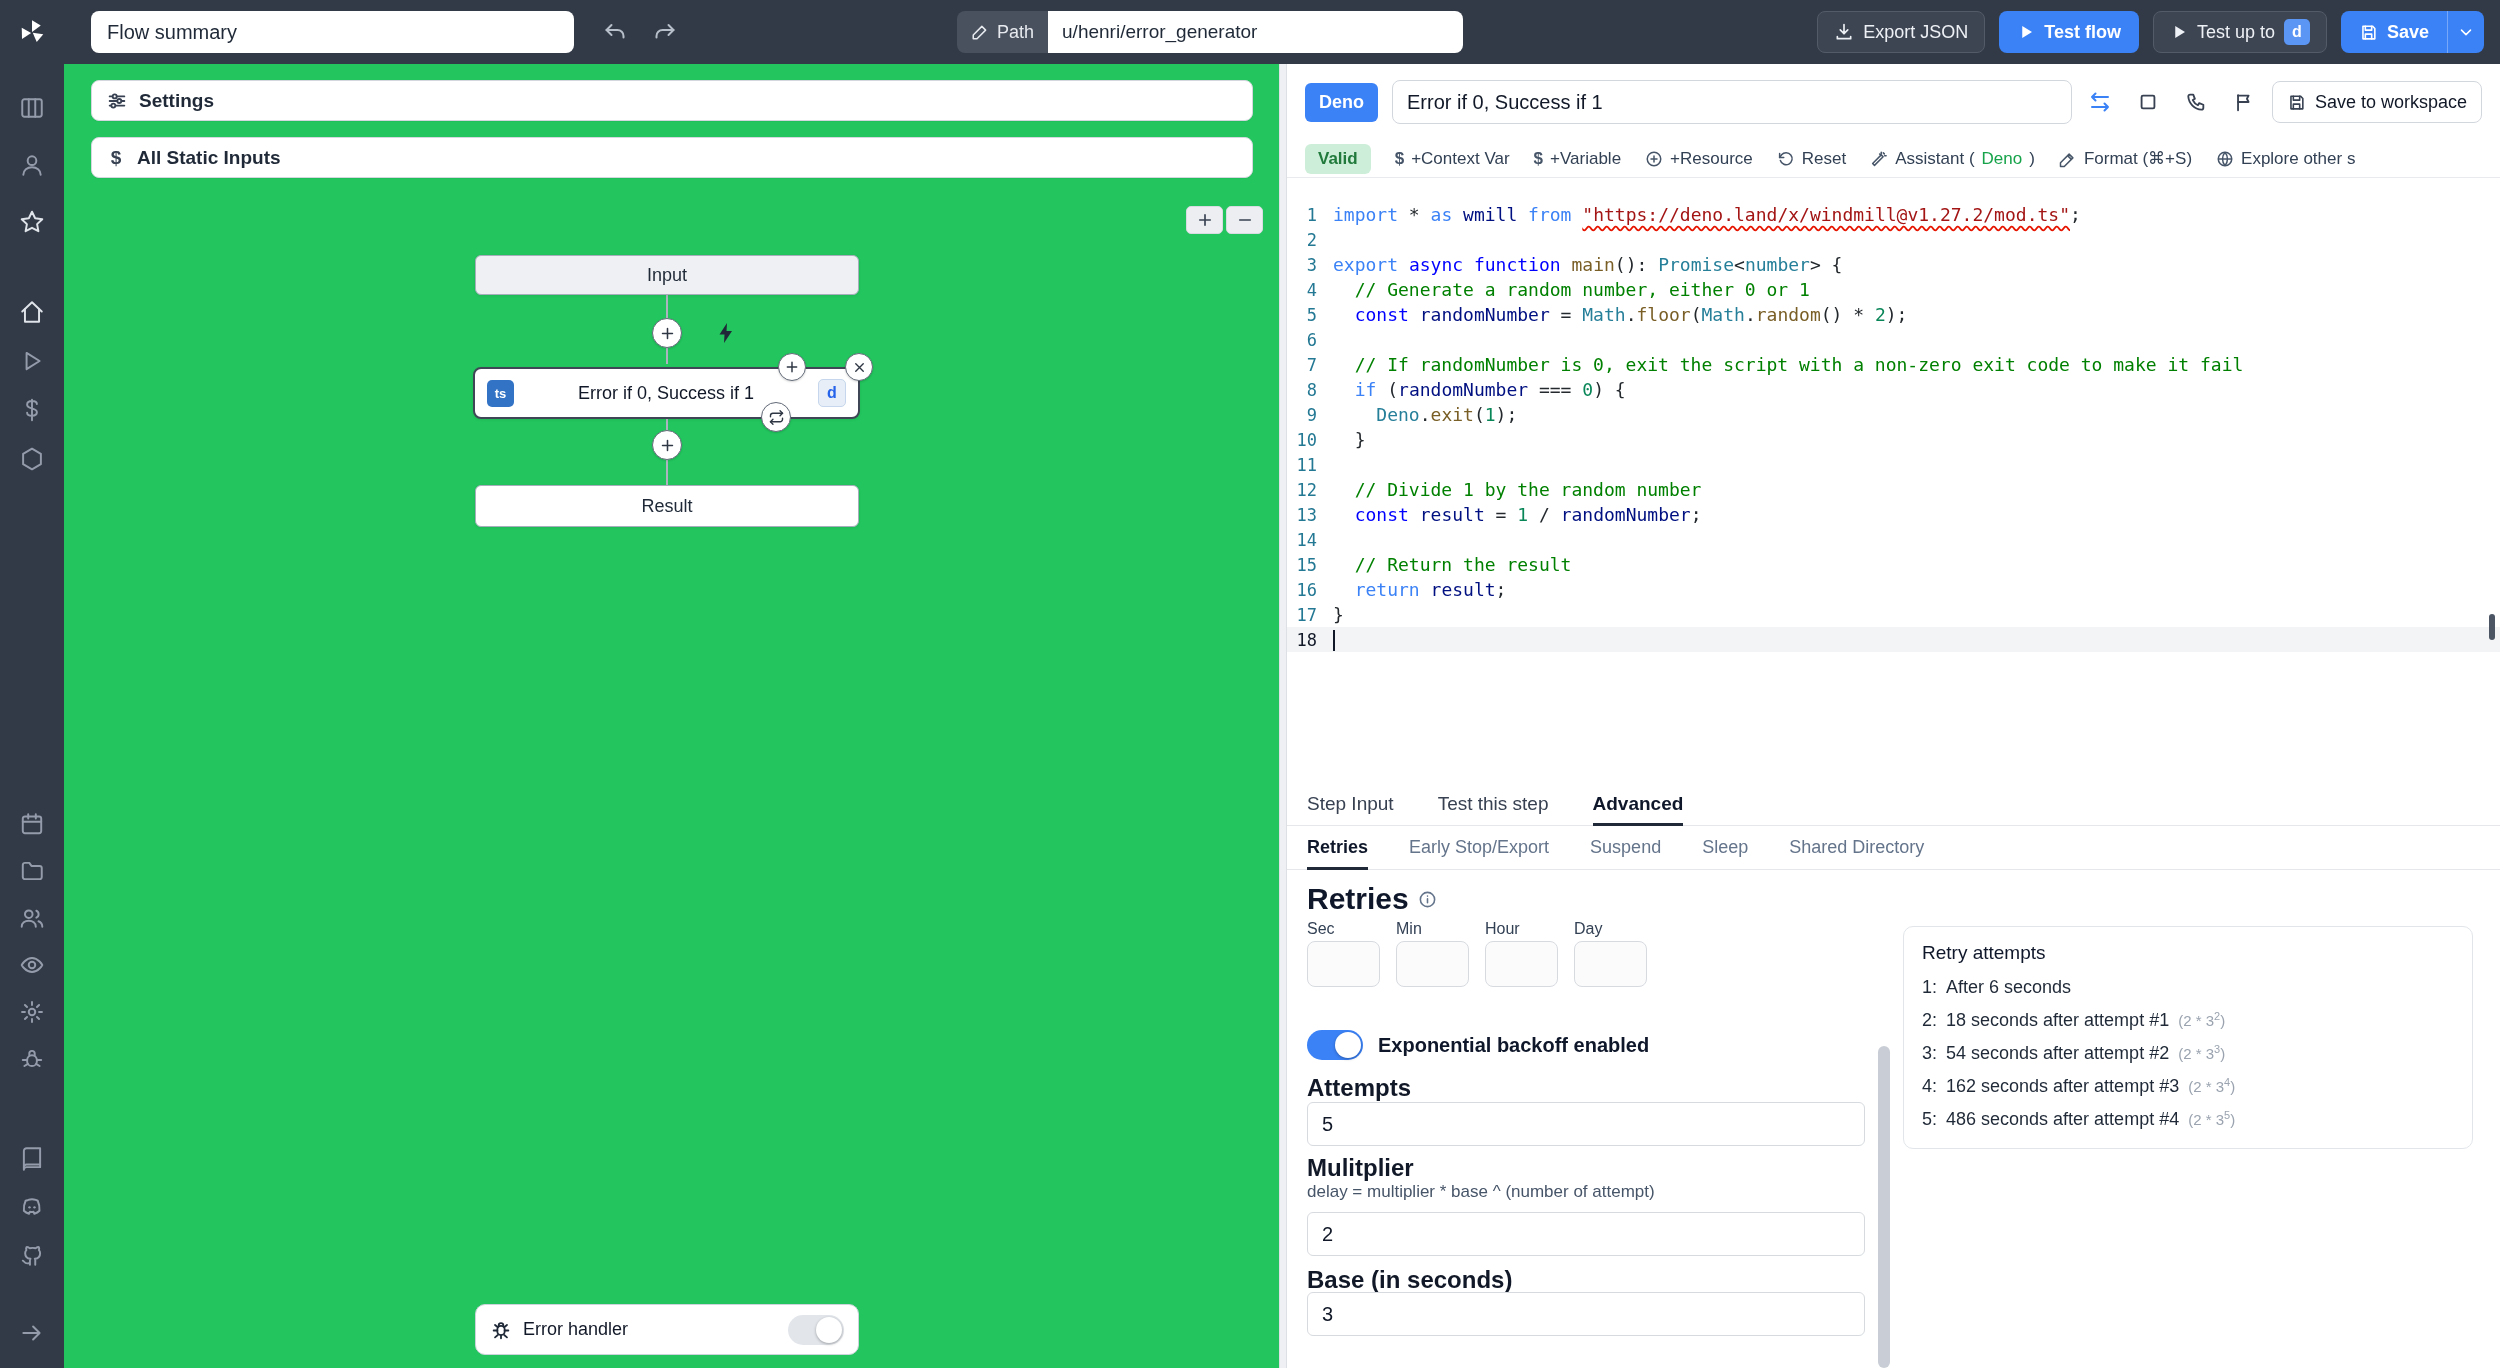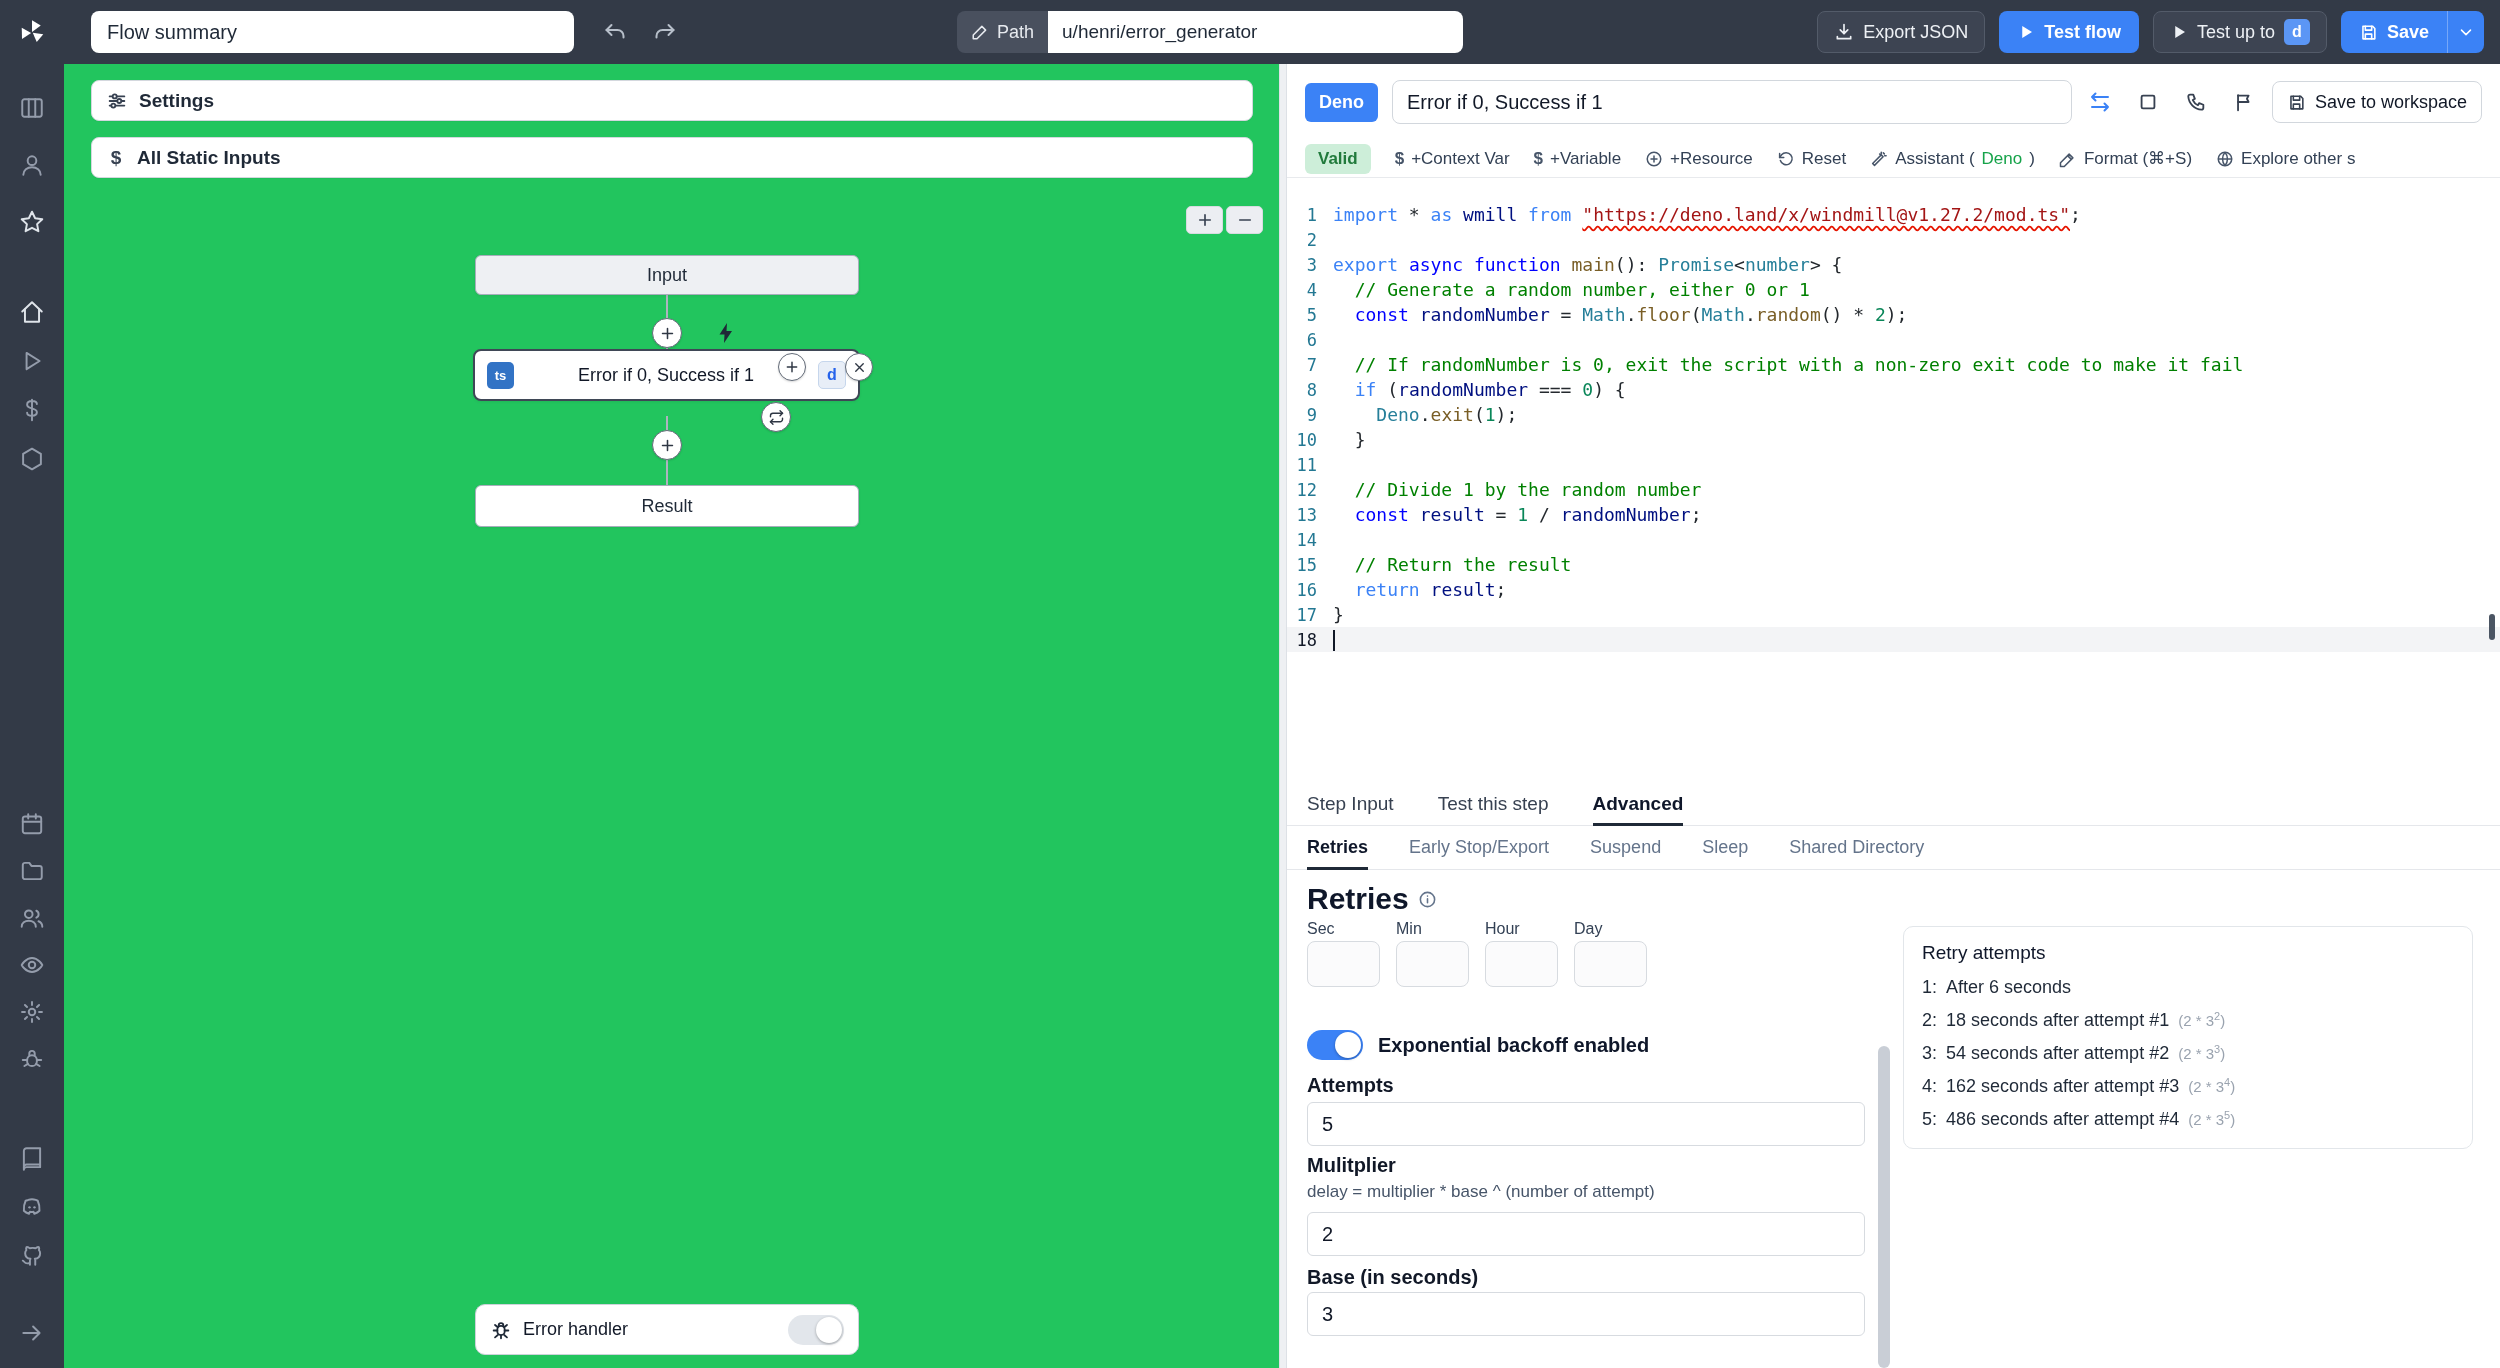--- a/index.html
+++ b/index.html
@@ -41,21 +41,21 @@
   .dollar-ic { font-weight:700; font-size:19px; color:#374151; width:20px; text-align:center; }
   .zoom-group { position:absolute; left:1122px; top:142px; display:flex; gap:3px; }
   .zoom-group button { width:37px; height:28px; background:#eceef2; border:1px solid #d8dbe1; border-radius:5px; display:flex; align-items:center; justify-content:center; color:#374151; }
   .edge-line { position:absolute; left:602px; width:2px; background:#aeb4bf; }
   .e1 { top:231px; height:69px; } .e2 { top:352px; height:69px; }
   .edge-plus { position:absolute; width:30px; height:30px; border-radius:50%; background:#fff; border:1.5px solid #646c79; color:#2f3744; display:flex; align-items:center; justify-content:center; box-shadow:0 1px 2px rgba(0,0,0,.12); z-index:3; }
   .p1 { left:588px; top:254px; } .p2 { left:588px; top:366px; }
   .bolt-btn { position:absolute; left:648px; top:255px; width:28px; height:28px; color:#1f2937; display:flex; align-items:center; justify-content:center; z-index:3; }
   .node { position:absolute; display:flex; align-items:center; justify-content:center; background:#fff; border:1.5px solid #a7aebb; border-radius:6px; font-size:18px; color:#1f2937; box-shadow:0 1px 3px rgba(0,0,0,.07); z-index:2; }
   .input-node { left:411px; top:191px; width:384px; height:40px; background:#eef0f3; }
-  .step-node { left:409px; top:285px; width:387px; height:52px; border:2px solid #3f4756; border-radius:8px; justify-content:space-between; padding:12px 12px; }
+  .step-node { left:409px; top:303px; width:387px; height:52px; border:2px solid #3f4756; border-radius:8px; justify-content:space-between; padding:12px 12px; }
   .result-node { left:411px; top:421px; width:384px; height:42px; }
   .ts-badge { display:flex; align-items:center; justify-content:center; width:27px; height:27px; background:#3273c5; border-radius:5px; color:#fff; font-size:13px; font-weight:700; }
   .step-title { font-size:18px; color:#111827; }
   .d-badge { display:flex; align-items:center; justify-content:center; width:28px; height:28px; background:#e8eef7; border:1px solid #c6d6ec; border-radius:5px; color:#2563eb; font-weight:700; font-size:16px; }
   .node-action { position:absolute; width:28px; height:28px; border-radius:50%; background:#fff; border:1.5px solid #646c79; color:#2f3744; display:flex; align-items:center; justify-content:center; z-index:4; box-shadow:0 1px 2px rgba(0,0,0,.15); }
   .na-plus { left:714px; top:289px; }
   .na-close { left:781px; top:289px; }
   .na-retry { left:697px; top:338px; width:30px; height:30px; }
   .error-handler { position:absolute; left:411px; top:1240px; width:384px; height:51px; border:1.5px solid #cdd3da; border-radius:10px; display:flex; align-items:center; gap:11px; padding:0 14px; background:#fff; }
   .error-handler .eh-label { font-size:18px; font-weight:500; color:#111827; }
@@ -107,21 +107,21 @@
   
   .adv-content { position:relative; flex:1; overflow:hidden; }
   .retries-heading { position:absolute; left:20px; top:12px; display:flex; align-items:center; gap:9px; font-size:30px; font-weight:700; color:#0f172a; }
   .retries-heading .info { color:#64748b; display:flex; }
   .time-row { position:absolute; left:20px; top:50px; display:flex; gap:16px; }
   .time-field { display:flex; flex-direction:column; }
   .time-label { font-size:16px; color:#334155; }
   .time-input { width:73px; height:46px; border:1px solid #d7dbe0; border-radius:8px; background:#fbfbfc; margin-top:3px; padding:0 10px; font-size:18px; }
   .toggle-row { position:absolute; left:20px; top:160px; display:flex; align-items:center; gap:15px; }
   .toggle-label { font-size:20px; font-weight:600; color:#0f172a; }
-  .f-label { position:absolute; left:20px; font-size:20px; font-weight:700; color:#111827; }
+  .f-label { position:absolute; left:20px; font-size:24px; font-weight:700; color:#111827; }
   .l-attempts { top:204px; } .l-mult { top:284px; } .l-base { top:396px; }
   .f-desc { position:absolute; left:20px; top:312px; font-size:17px; color:#475569; }
   .f-input { position:absolute; left:20px; width:558px; height:44px; border:1px solid #d7dbe0; border-radius:6px; padding:0 14px; font-size:20px; color:#111827; background:#fff; }
   .i-attempts { top:232px; } .i-mult { top:342px; } .i-base { top:422px; }
   .form-scrollbar { position:absolute; left:591px; top:176px; width:12px; height:322px; background:#c9ced6; border-radius:6px; }
   .retry-card { position:absolute; left:616px; top:56px; width:570px; border:1px solid #e2e6ea; border-radius:10px; padding:15px 18px 14px; background:#fff; }
   .rc-title { font-size:19px; font-weight:500; color:#0f172a; margin-bottom:9px; }
   .retry-item { font-size:18px; color:#1f2937; line-height:29px; }
   .ri-n { margin-right:9px; }
   .ri-f { color:#9aa3af; font-size:15px; margin-left:9px; }

